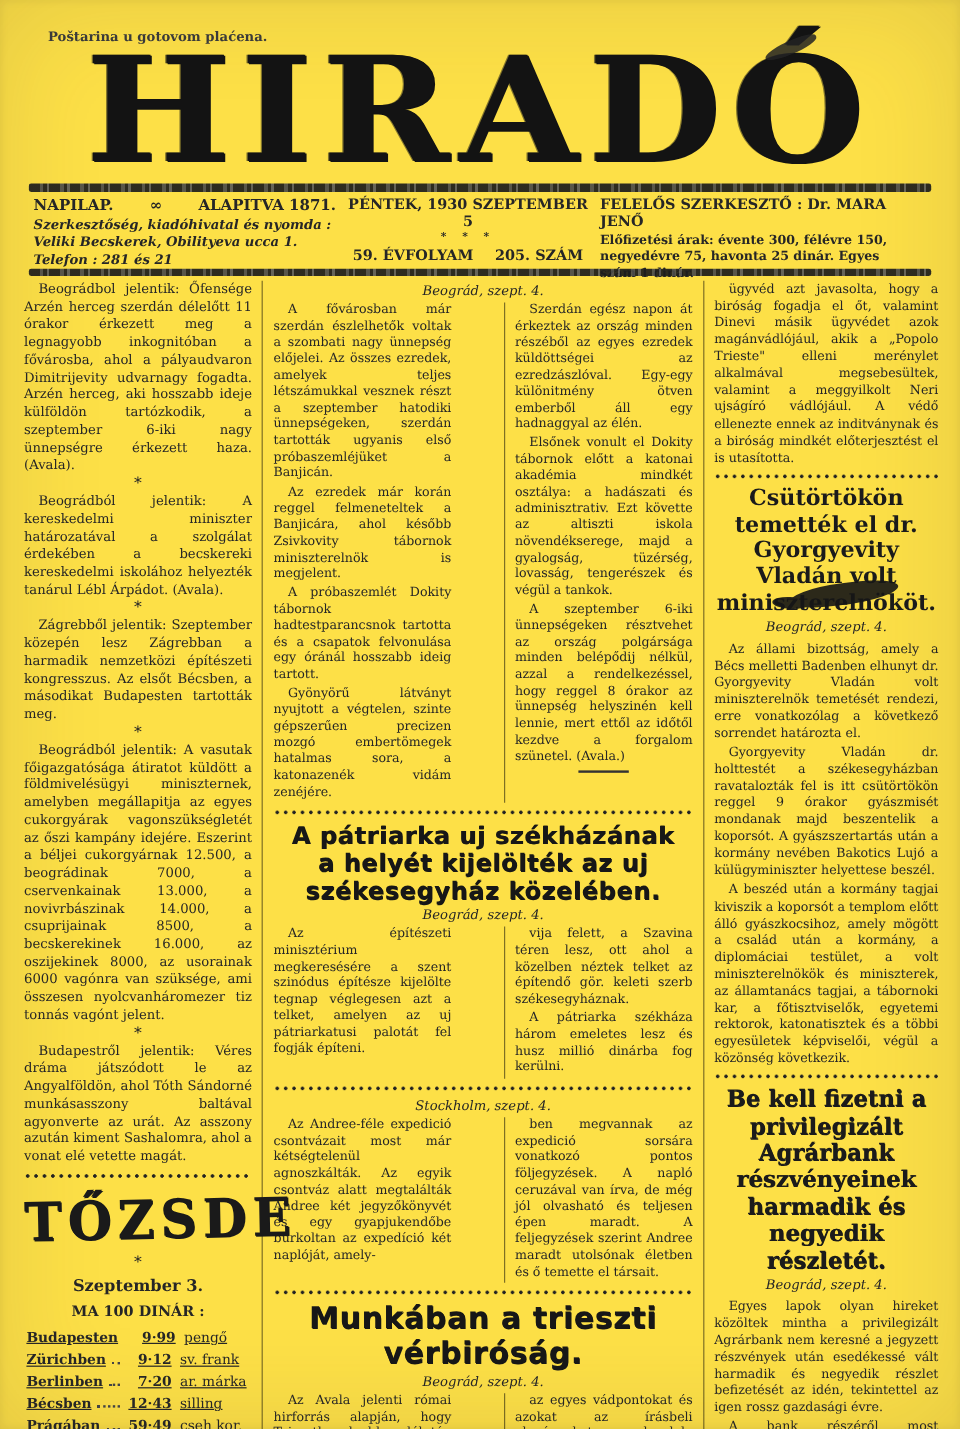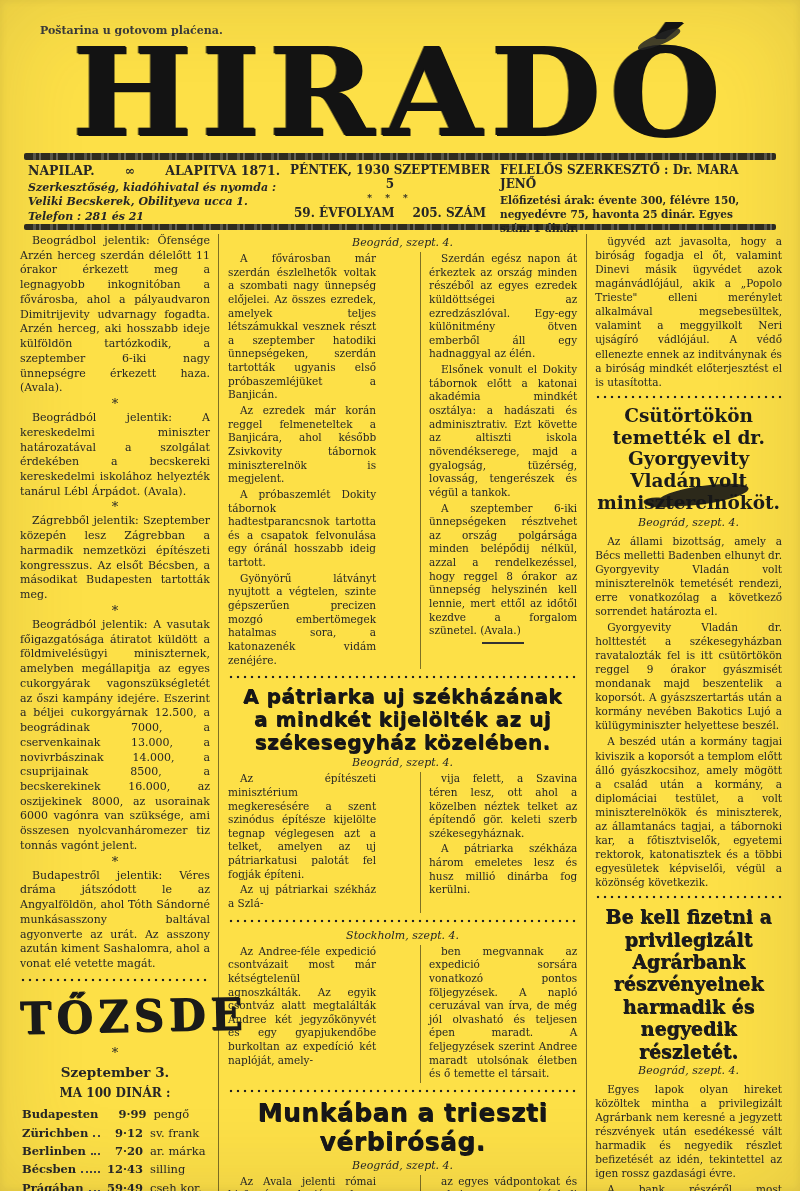--- a/index.html
+++ b/index.html
@@ -53,21 +53,21 @@
   .dateline{text-align:center;font-style:italic;font-size:11px;margin:2px 0 3px;}
   .orn-rule{height:6px;margin:5px 0;
     background-image:radial-gradient(circle at 3px 3px,#222 1.3px,transparent 1.6px);
     background-size:7px 6px;background-repeat:repeat-x;}
   .short-dash{width:42px;margin:4px auto 0;border-top:2px solid #333;}
   
   .tozsde-title{font-family:"DejaVu Serif",serif;font-weight:bold;font-size:42px;letter-spacing:5px;text-align:center;margin-top:6px;color:#1a1a1a;transform:rotate(-1.2deg) scaleY(1.05);text-shadow:1px 1px 0 #1a1a1a;}
   .tozsde-star{text-align:center;font-size:13px;margin:2px 0;}
   .tozsde-date{text-align:center;font-weight:bold;font-size:13.5px;margin-top:4px;}
   .tozsde-sub{text-align:center;font-weight:bold;font-size:12px;margin:4px 0 6px;}
-  .rate-row{display:flex;align-items:baseline;font-size:11.5px;margin:0 2px 3px;}
+  .rate-row{display:flex;align-items:baseline;font-size:11.5px;margin:0 2px 3px;text-decoration:underline;}
   .rate-city{font-weight:bold;}
   .rate-dots{flex:1;border-bottom:2px dotted #444;margin:0 5px 3px;}
   .rate-val{font-weight:bold;min-width:38px;text-align:right;}
   .rate-cur{width:58px;margin-left:7px;}
   
   .h-sans{font-family:"DejaVu Sans",sans-serif;font-weight:bold;text-align:center;color:#171717;line-height:1.15;margin:4px 6px 2px;letter-spacing:.5px;text-shadow:.6px .6px 0 #171717;}
   .h-xl{font-size:25px;}
   .h-lg{font-size:20px;}
   .h-serif{font-family:"DejaVu Serif",serif;font-weight:bold;text-align:center;color:#1b1b1b;line-height:1.18;margin:4px 2px 2px;}
   .h-serif.h-gy{font-size:18.5px;}
@@ -177,26 +177,25 @@
         </div>
         <div class="col">
           <p class="para">Szerdán egész napon át érkeztek az ország minden részéből az egyes ezredek küldöttségei az ezredzászlóval. Egy-egy különitmény ötven emberből áll egy hadnaggyal az élén.</p>
           <p class="para">Elsőnek vonult el Dokity tábornok előtt a katonai akadémia mindkét osztálya: a hadászati és adminisztrativ. Ezt követte az altiszti iskola növendékserege, majd a gyalogság, tüzérség, lovasság, tengerészek és végül a tankok.</p>
           <p class="para">A szeptember 6-iki ünnepségeken résztvehet az ország polgársága minden belépődij nélkül, azzal a rendelkezéssel, hogy reggel 8 órakor az ünnepség helyszinén kell lennie, mert ettől az időtől kezdve a forgalom szünetel. (Avala.)</p>
           <div class="short-dash"></div>
         </div>
       </div>
 
       <div class="orn-rule"></div>
-      <div class="h-sans h-lg">A pátriarka uj székházának a mindkét kijelölték az uj székesegyház közelében.</div>
+      <div class="h-sans h-lg">A pátriarka uj székházának a helyét kijelölték az uj székesegyház közelében.</div>
       <div class="dateline">Beográd, szept. 4.</div>
       <div class="twocol">
         <div class="col">
           <p class="para">Az építészeti minisztérium megkeresésére a szent szinódus építésze kijelölte tegnap véglegesen azt a telket, amelyen az uj pátriarkatusi palotát fel fogják építeni.</p>
-          <p class="para">Az uj pátriarkai székház a Szlá-</p>
         </div>
         <div class="col">
           <p class="para">vija felett, a Szavina téren lesz, ott ahol a közelben néztek telket az építendő gör. keleti szerb székesegyháznak.</p>
           <p class="para">A pátriarka székháza három emeletes lesz és husz millió dinárba fog kerülni.</p>
         </div>
       </div>
 
       <div class="orn-rule"></div>
       <div class="dateline">Stockholm, szept. 4.</div>
       <div class="twocol">

